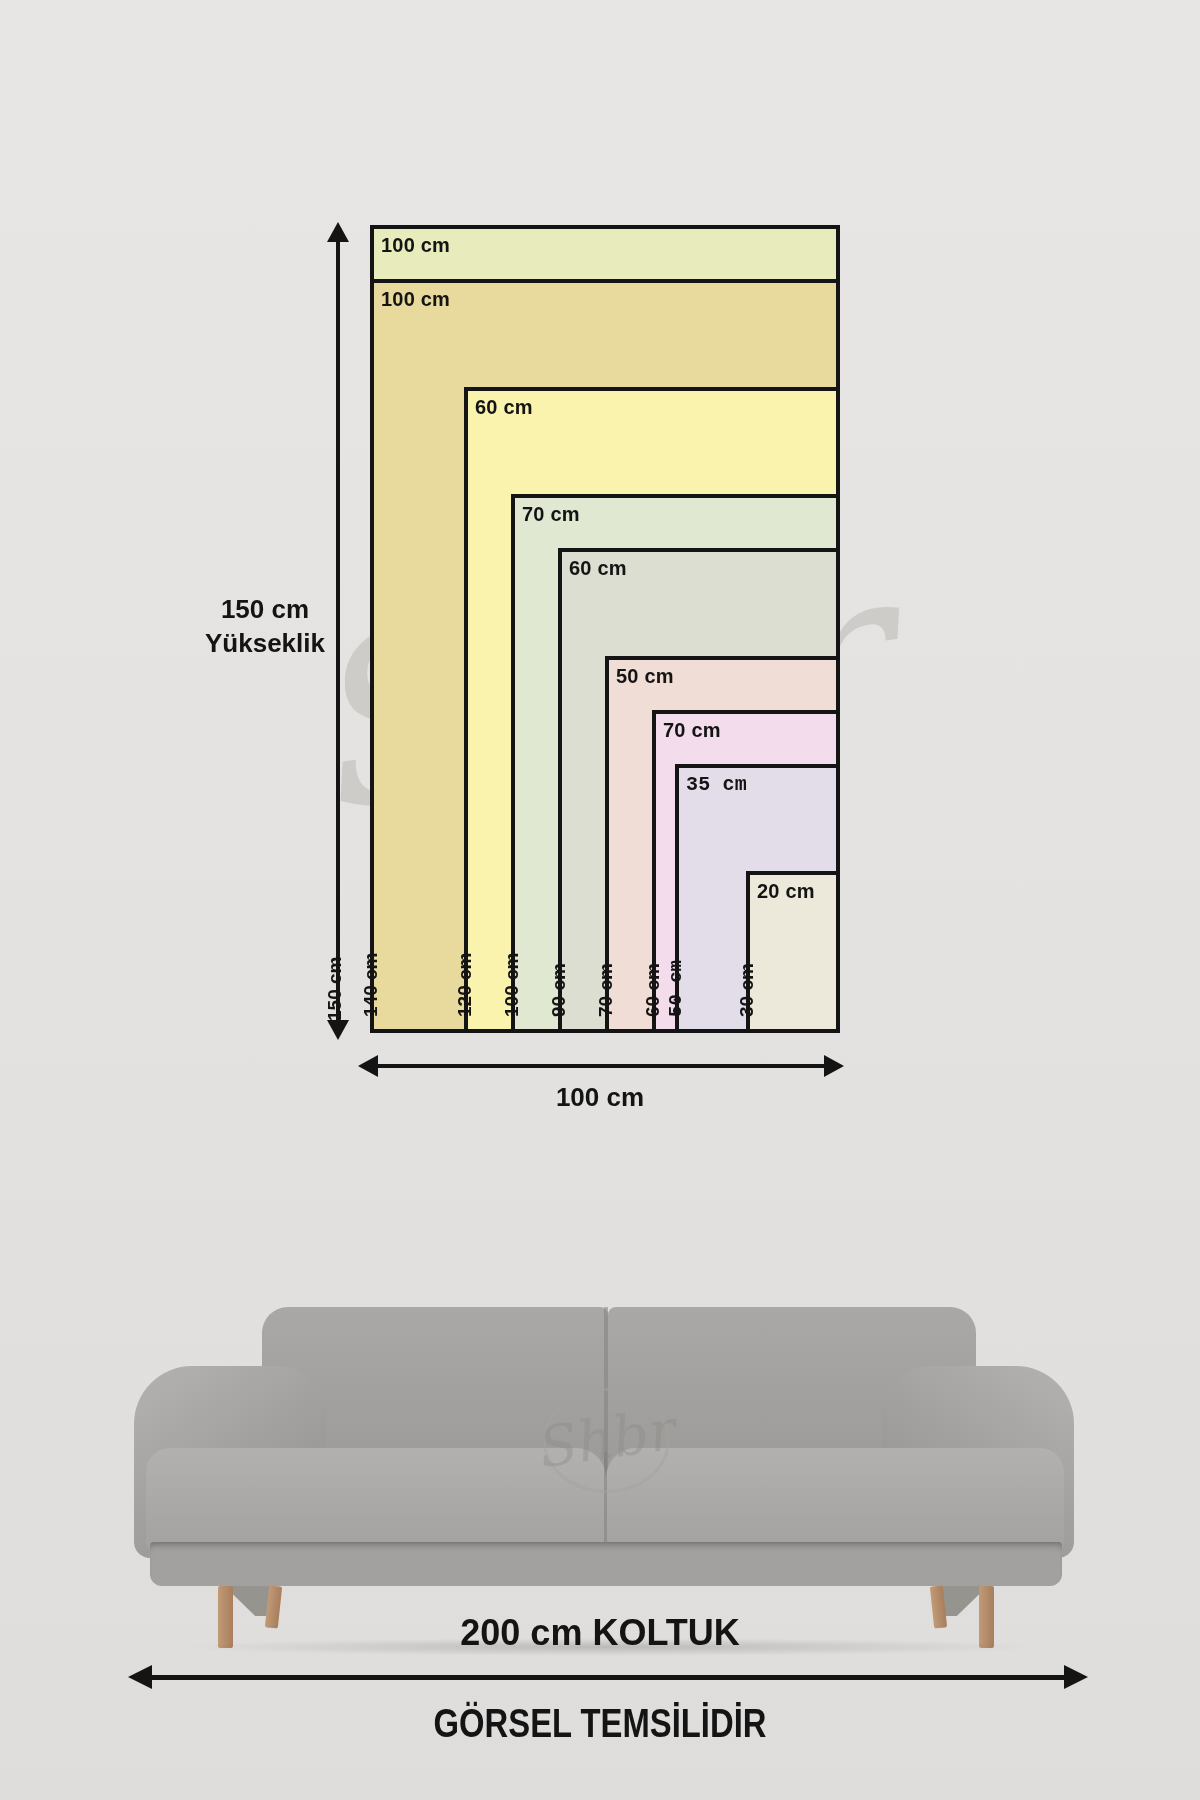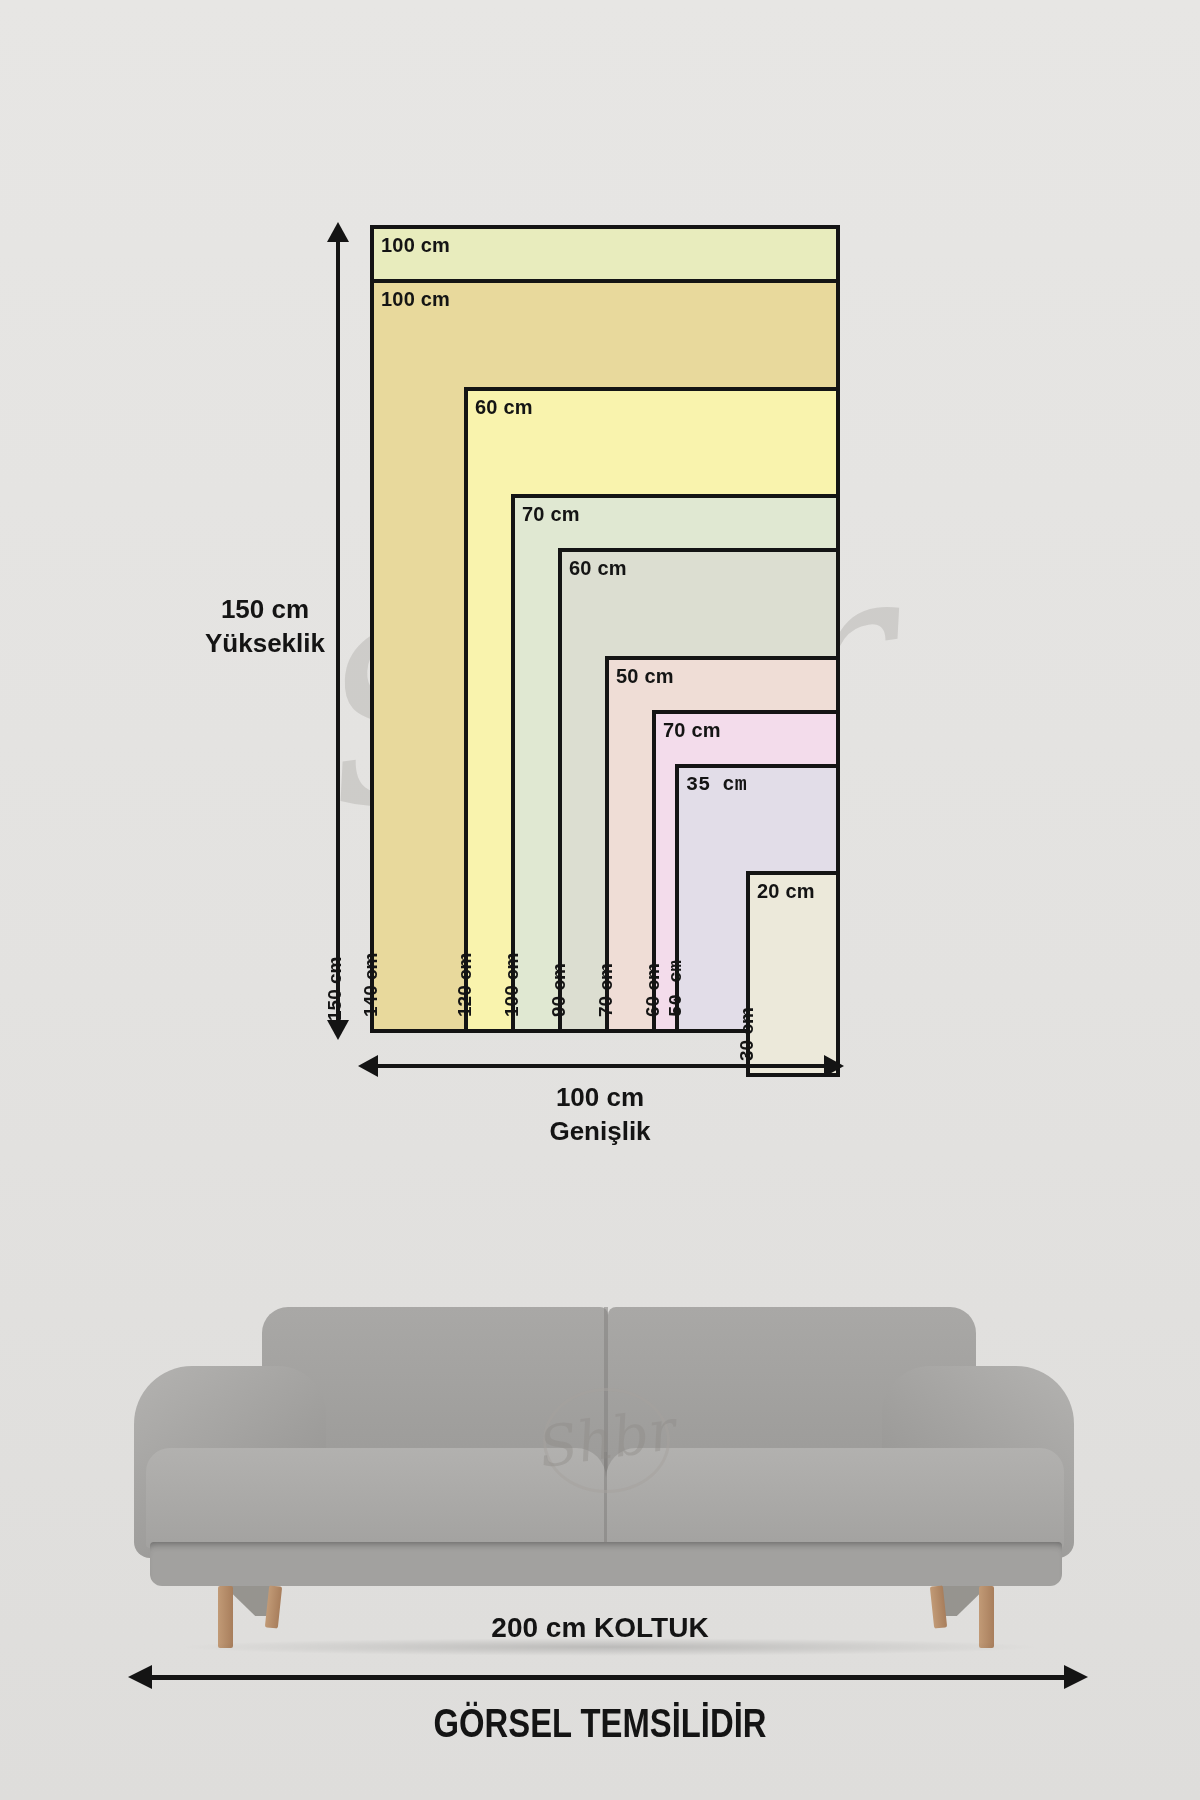--- a/index.html
+++ b/index.html
@@ -67,21 +67,21 @@
   #leg-back-right  { left:932px; top:1586px; width:13px; height:42px; transform:rotate(-6deg); }
   #leg-front-right { left:979px; top:1586px; width:15px; height:62px; }
   .leg-brace { position:absolute; background:#96948f; }
   #brace-left  { left:230px; top:1586px; width:42px; height:30px; clip-path:polygon(0 0,100% 0,100% 100%,60% 100%,0 18%); }
   #brace-right { left:940px; top:1586px; width:42px; height:30px; clip-path:polygon(0 0,100% 0,100% 18%,40% 100%,0 100%); }
   #sofa-shadow { left:175px; top:1638px; width:870px; height:18px;
                  background:radial-gradient(ellipse at center, rgba(0,0,0,.16), rgba(0,0,0,0) 70%); }
 
   
   #sofa-caption { position:absolute; left:0; top:1612px; width:1200px; text-align:center;
-                  font-size:28px; font-weight:700; }
+                  font-size:36px; font-weight:700; }
   #long-arrow-line { position:absolute; left:150px; top:1675px; width:918px; height:5px; background:#141414; }
   #long-tri-left  { left:128px; top:1665px; border-top:12px solid transparent; border-bottom:12px solid transparent; border-right:24px solid #141414; }
   #long-tri-right { left:1064px; top:1665px; border-top:12px solid transparent; border-bottom:12px solid transparent; border-left:24px solid #141414; }
   #footer-notice { position:absolute; left:0; top:1700px; width:1200px; text-align:center;
                    font-size:41px; font-weight:700; letter-spacing:0;
                    transform:scaleX(.8); }
 </style>
 </head>
 <body>
 
@@ -115,42 +115,41 @@
         <span class="hlabel">70 cm</span>
       </div>
       <div class="rect" style="left: 652px; top: 710px; width: 188px; height: 323px; background: rgb(243, 220, 235); border-color: rgb(20, 20, 20);">
         <span class="wlabel">70 cm</span>
         <span class="hlabel">60 cm</span>
       </div>
       <div class="rect" style="left: 675px; top: 764px; width: 165px; height: 269px; background: rgb(226, 221, 232); border-color: rgb(20, 20, 20); font-family: Liberation Mono, monospace;">
         <span class="wlabel">35 cm</span>
         <span class="hlabel">50 cm</span>
       </div>
-      <div class="rect" style="left: 746px; top: 871px; width: 94px; height: 206px; background: rgb(236, 233, 218); border-color: rgb(20, 20, 20);">
+      <div class="rect" style="left: 746px; top: 871px; width: 94px; height: 162px; background: rgb(236, 233, 218); border-color: rgb(20, 20, 20);">
         <span class="wlabel">20 cm</span>
         <span class="hlabel">30 cm</span>
       </div>
     </div>
 
   <span class="hlabel-outside">150 cm</span>
 
   <div class="arrow-line-v"></div>
   <div class="tri tri-up"></div>
   <div class="tri tri-down"></div>
   <div class="axis-block" id="height-axis">
     <div>150 cm</div>
     <div>Yükseklik</div>
   </div>
 
   <div class="arrow-line-h"></div>
   <div class="tri tri-left"></div>
   <div class="tri tri-right"></div>
   <div class="axis-block" id="width-axis">
     <div>100 cm</div>
-    <div>Genişlik</div>
   </div>
 
   <div class="sofa-part" id="sofa-back-left"></div>
   <div class="sofa-part" id="sofa-back-right"></div>
   <div class="sofa-part" id="sofa-back-seam"></div>
   <div class="sofa-part" id="sofa-arm-left"></div>
   <div class="sofa-part" id="sofa-arm-right"></div>
   <div class="sofa-part" id="sofa-seat-left"></div>
   <div class="sofa-part" id="sofa-seat-right"></div>
   <div class="sofa-part" id="sofa-seat-seam"></div>

